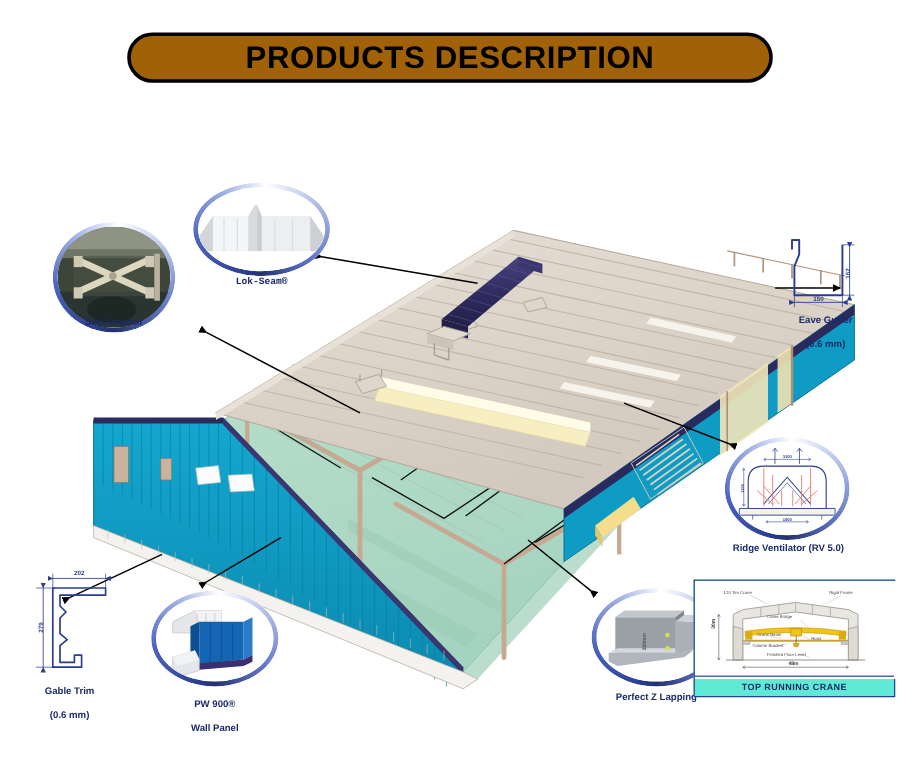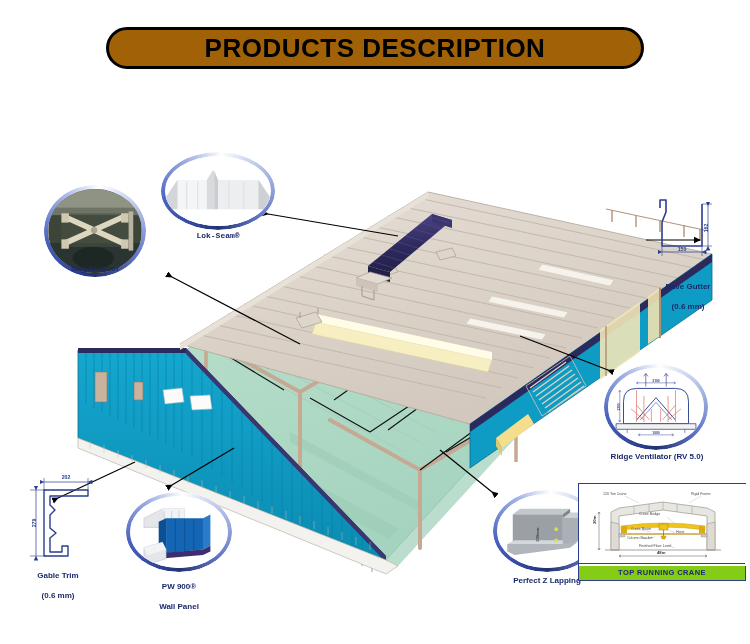--- a/index.html
+++ b/index.html
@@ -59,21 +59,21 @@
     background: #fff;
   }
 
   
   #art { position: absolute; left: 0; top: 0; width: 750px; height: 644px; }
 
   
   #crane-box {
     position: absolute; left: 578px; top: 483px;
     width: 168px; height: 98px;
-    border: 1px solid #2a3d8f; background: #84cc16;
+    border: 1px solid #2a3d8f; background: #5eead4;
   }
   #crane-caption {
     position: absolute; left: 0; bottom: 0; width: 100%; height: 17px;
     border-top: 1px solid #2a3d8f;
     display:flex; align-items:center; justify-content:center;
     font-size: 7.5px; font-weight: bold; color: #1b2a6b; letter-spacing: .4px;
   }
   .crane-lbl {
     position: absolute; font-size: 3.6px; color: #4a4a4a;
     white-space: nowrap; font-family: "Liberation Sans", sans-serif;
@@ -459,21 +459,21 @@
         <polygon points="52,16 56,26 56,58 52,58" fill="#c9ccd1"></polygon>
         <polygon points="0,44 12,26 12,58 0,58" fill="#d2d5da"></polygon>
         <polygon points="100,26 112,44 112,58 100,58" fill="#cdd0d5"></polygon>
         <path d="M22,28 L22,58 M34,28 L34,58 M68,28 L68,58 M84,28 L84,58" stroke="#dadce0" stroke-width="1"></path>
         <rect x="0" y="58" width="112" height="18" fill="#ffffff"></rect>
       </svg>
     </div>
   </div>
   <div class="callout-label" style="left:161px; top:231px; width:114px;font-family:Liberation Mono, monospace;">Lok-Seam®</div>
 
-  <div class="callout-label" style="left:640px; top:252px; width:96px;margin-top:20px;">
+  <div class="callout-label" style="left:640px; top:252px; width:96px;">
     <span>Eave Gutter</span><br>
     <span>(0.6 mm)</span>
   </div>
 
   <div class="callout-label" style="left:12px; top:561px; width:92px;">
     <span>Gable Trim</span><br>
     <span>(0.6 mm)</span>
   </div>
 
   <div class="bubble" style="left:126px; top:492px; width:106px; height:80px;">

